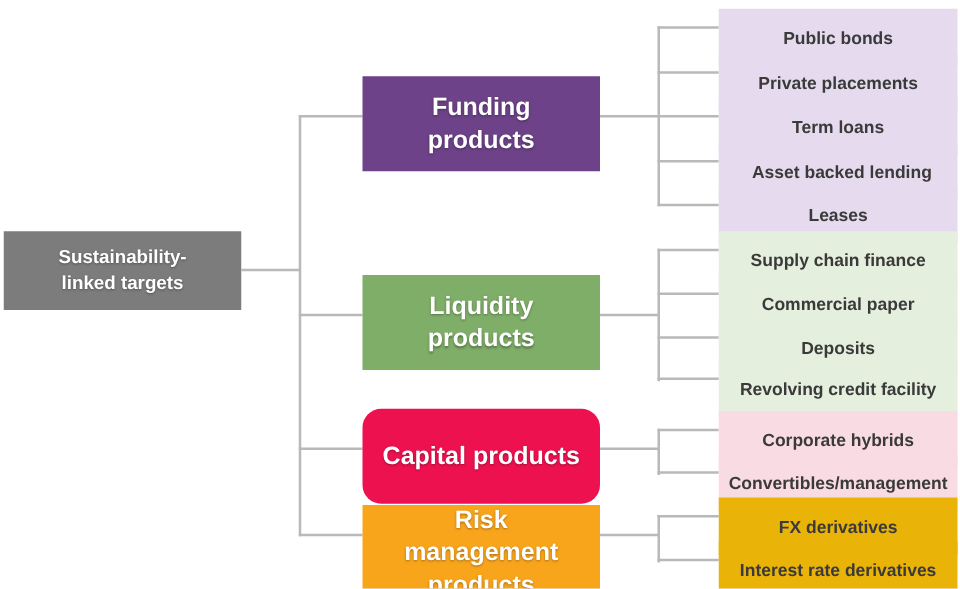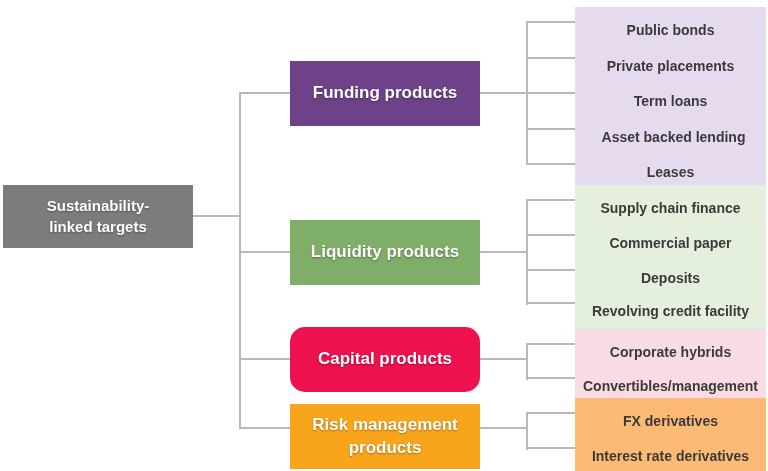--- a/index.html
+++ b/index.html
@@ -29,43 +29,43 @@
     width: 190px; height: 63px;
     background: #7c7c7c;
     color: #ffffff;
     font-size: 15px;
     line-height: 1.35;
     padding: 4px 24px;
     text-shadow: 0 1px 2px rgba(0,0,0,0.35);
   }
   .cat-box {
     left: 290px;
-    width: 190px; height: 65px;
+    width: 190px; height: 76px;
     color: #ffffff;
-    font-size: 17px;
+    font-size: 20px;
     line-height: 1.3;
     padding: 4px 16px;
     text-shadow: 0 1px 2px rgba(0,0,0,0.35);
   }
   .cat-funding   { top: 61px;  background: #6d4288; }
   .cat-liquidity { top: 220px; background: #7fae68; }
   .cat-capital   { top: 327px; background: #ee1150; border-radius: 15px; }
   .cat-risk      { top: 404px; background: #f9a51b; }
 
   .leaf-box {
     left: 575px;
     width: 191px; height: 46px;
     font-size: 14px;
     color: #3a3a3a;
     padding: 2px 6px;
   }
   .leaf-funding   { background: #e6dbee; }
   .leaf-liquidity { background: #e4efdd; }
   .leaf-capital   { background: #f9dce3; }
-  .leaf-risk      { background: #fdba74; }
+  .leaf-risk      { background: #eab308; }
 
   .line {
     position: absolute;
     background: #b9b9b9;
   }
   .hline { height: 2px; }
   .vline { width: 2px; }
 </style>
 </head>
 <body>

